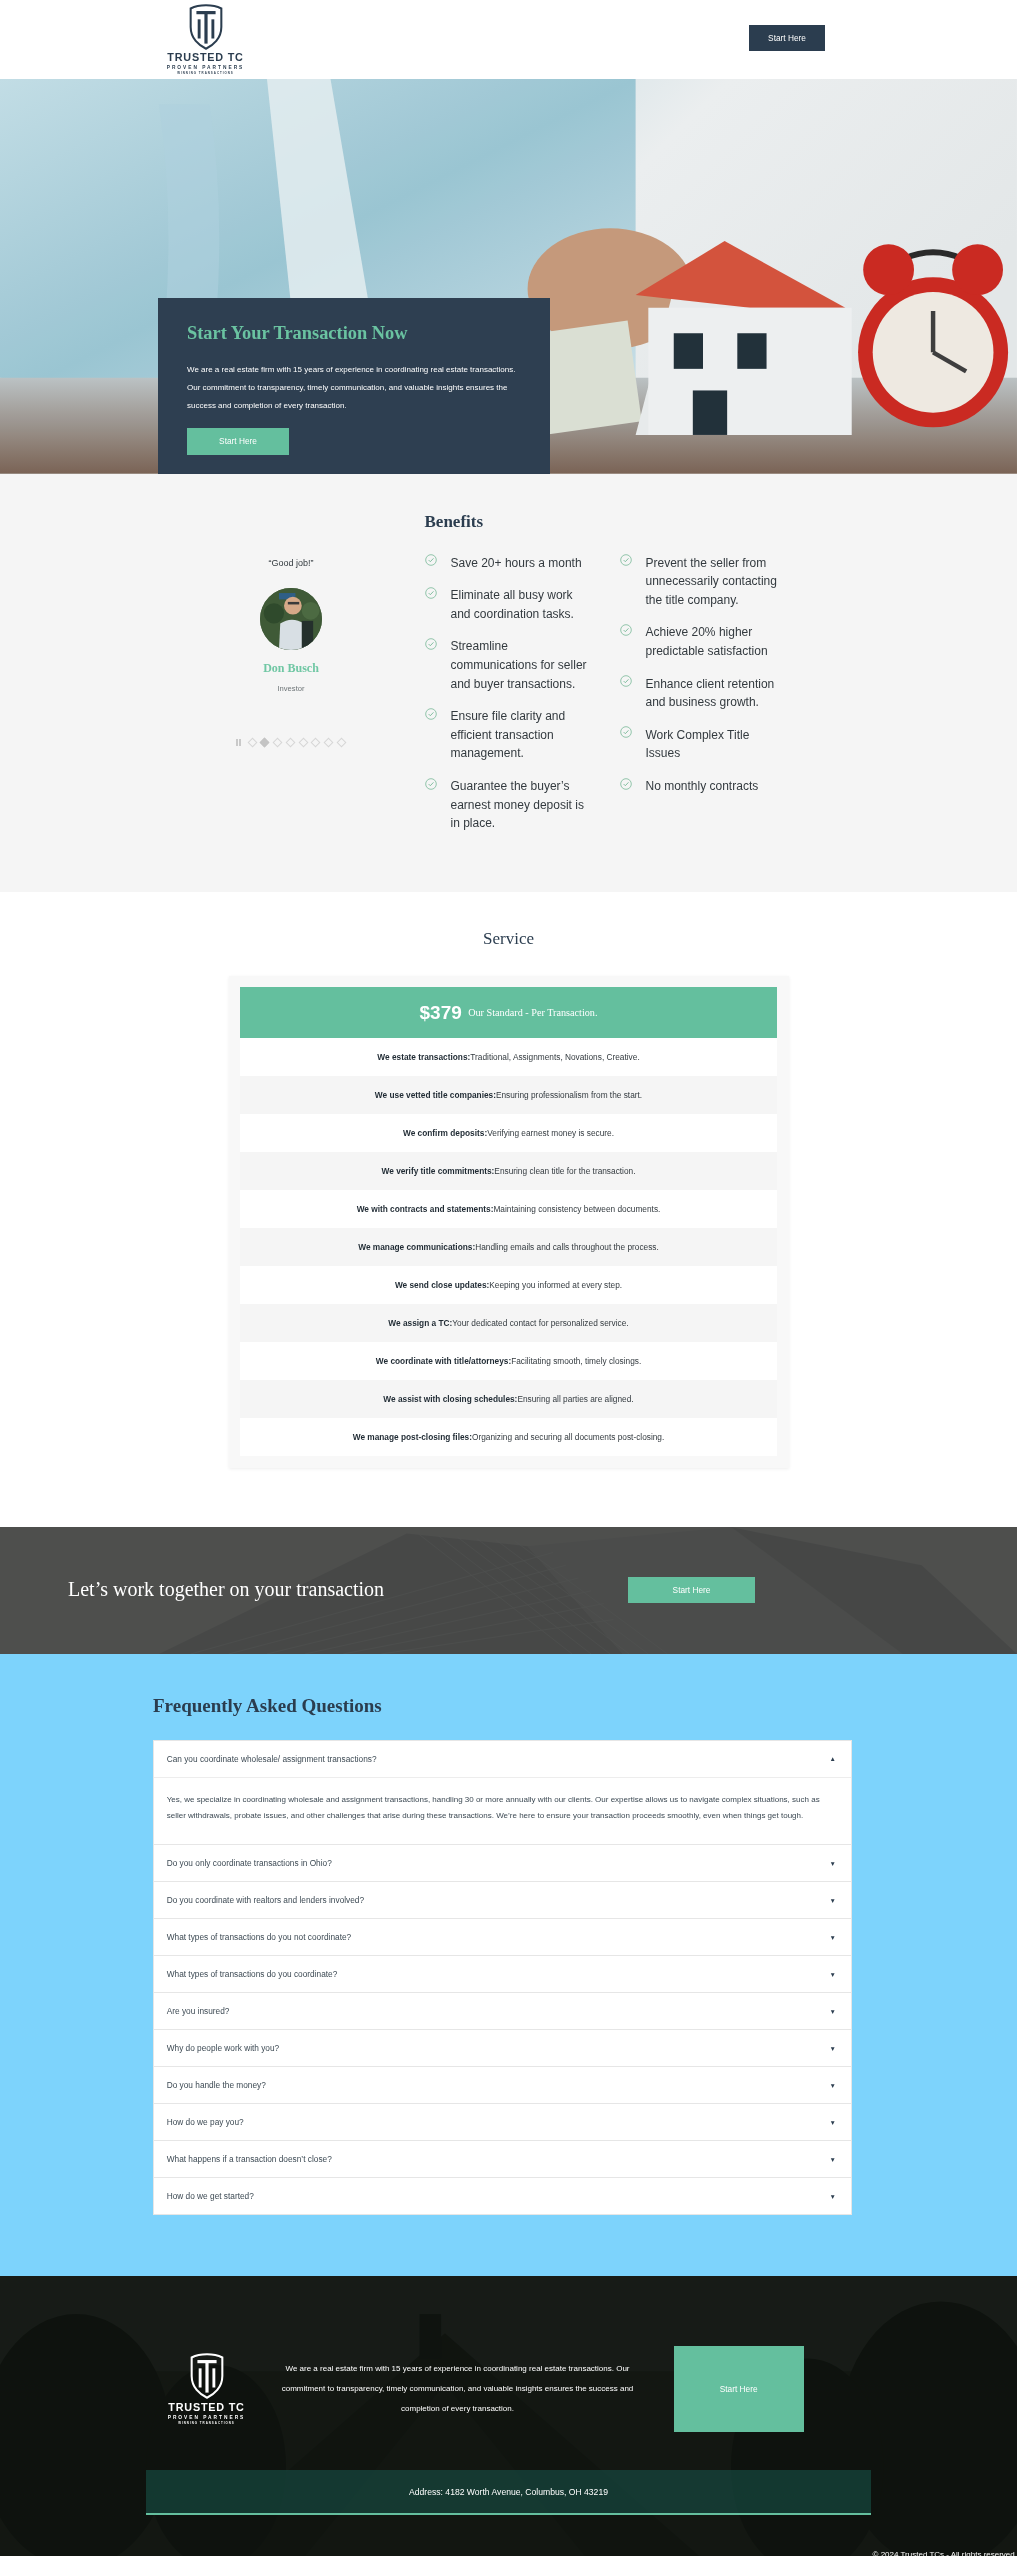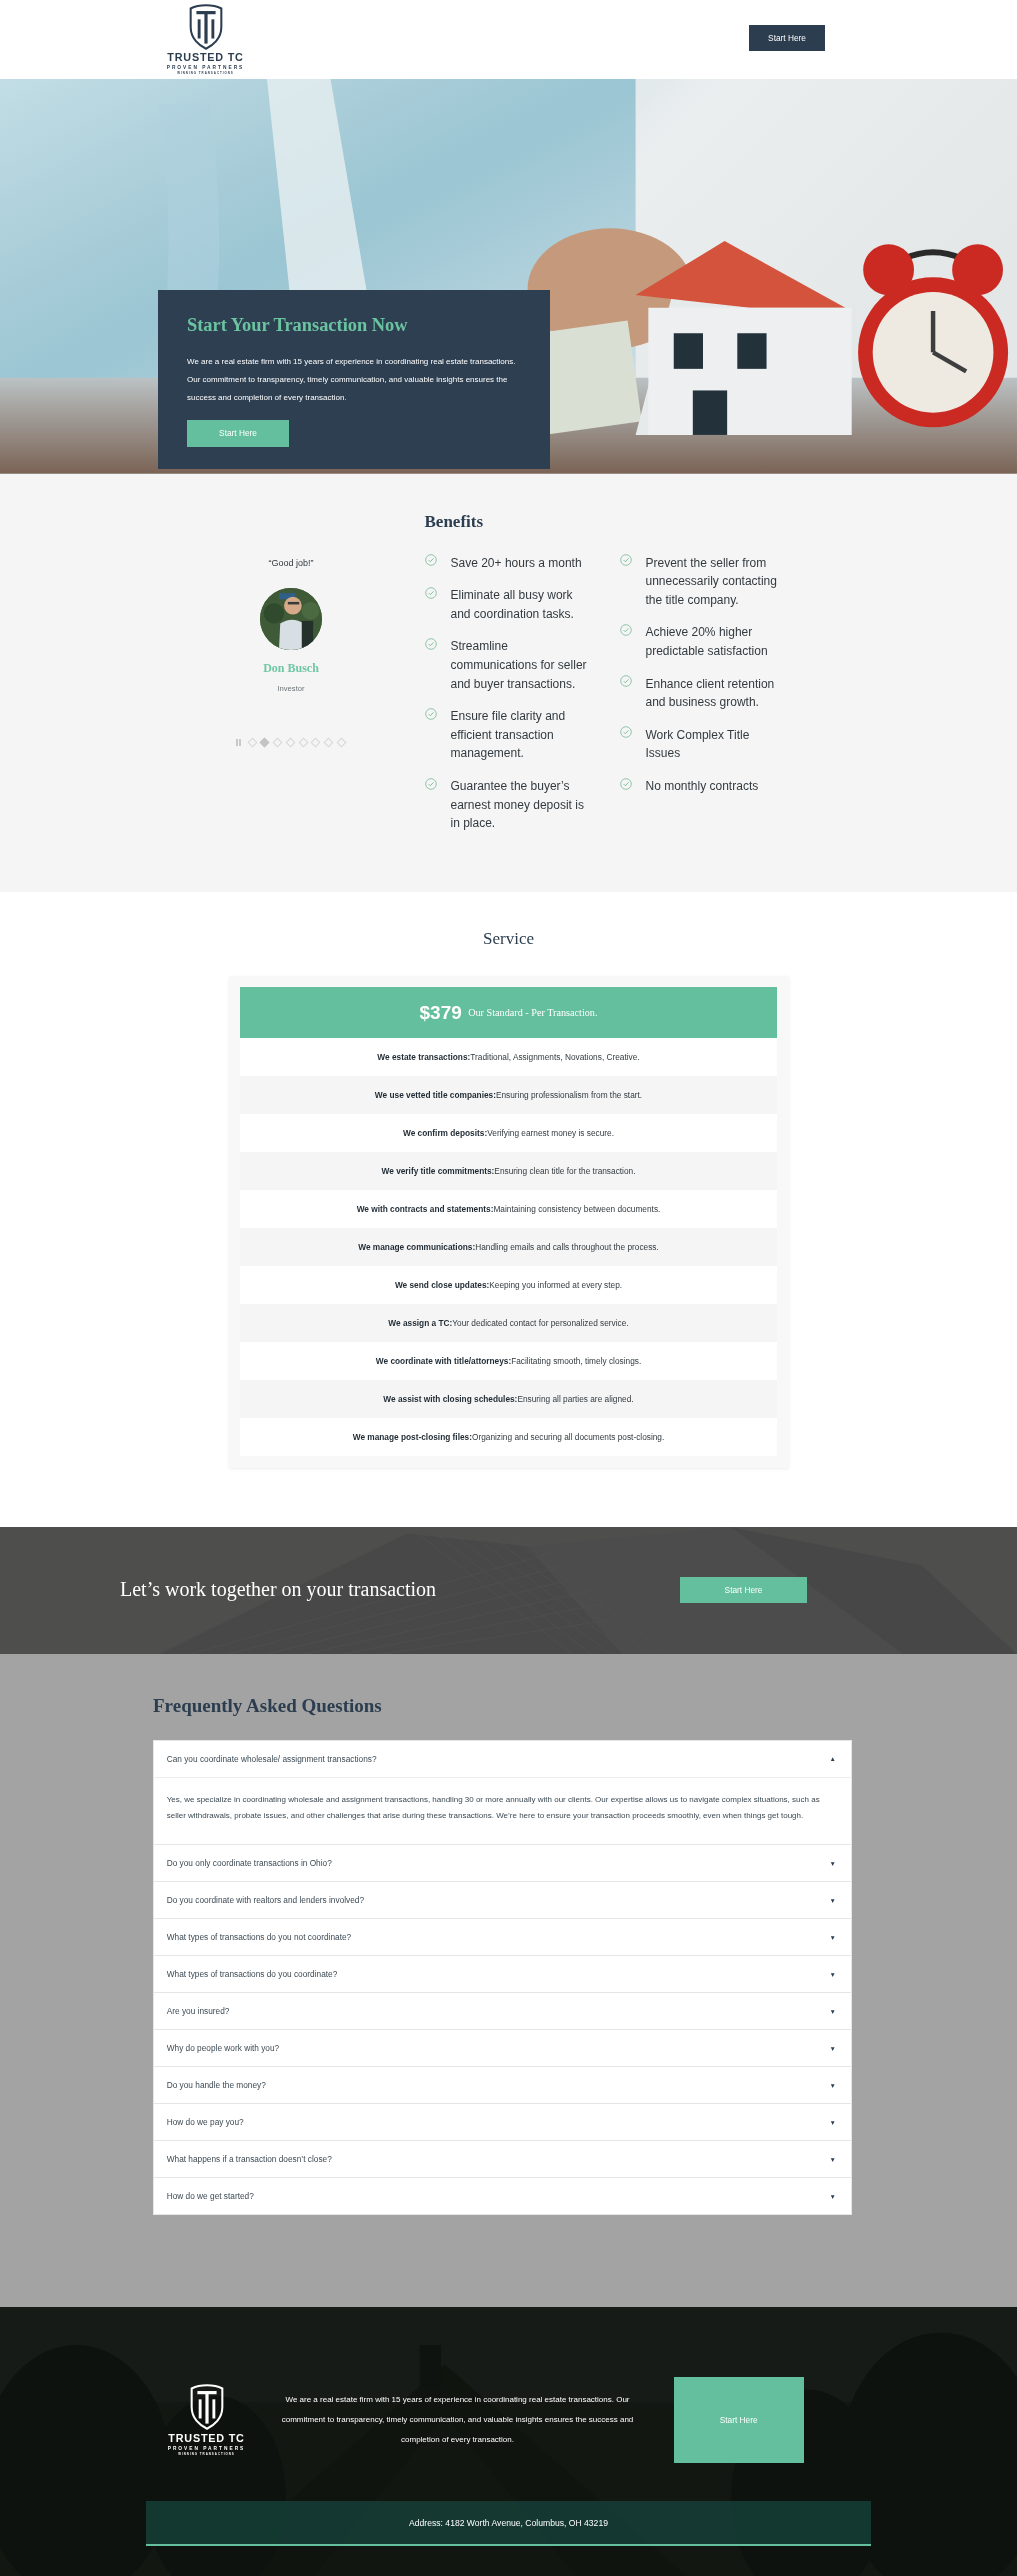--- a/index.html
+++ b/index.html
@@ -71,21 +71,21 @@
   
   .hero {
     position: relative;
     height: 395px;
     overflow: hidden;
   }
   .hero-bg { position: absolute; inset: 0; }
   .hero-card {
     position: absolute;
     left: 158px;
-    top: 211px;
+    top: 219px;
     width: 392px;
     height: 179px;
     background: #2e3f51;
     padding: 25.4px 29px;
   }
   .hero-title {
     font-family: "Liberation Serif", serif;
     font-weight: 700;
     font-size: 18.4px;
     color: #6ac3a1;
@@ -255,21 +255,21 @@
     background: #4c4c4c;
     display: flex;
     align-items: center;
   }
   .cta-overlay { position: absolute; inset: 0; background: rgba(60,60,58,0.78); }
   .cta-content {
     position: relative;
     width: 1017px;
     display: flex;
     align-items: center;
-    padding-left: 120px;
+    padding-left: 68px;
   }
   .cta-heading {
     font-family: "Liberation Serif", serif;
     font-weight: 400;
     font-size: 20px;
     color: #ffffff;
     flex: 0 0 560px;
   }
   .cta-btn {
     width: 127px;
@@ -277,22 +277,22 @@
     background: #64bf9e;
     color: #ffffff;
     border: none;
     font-size: 8.3px;
     font-family: "Liberation Sans", sans-serif;
     cursor: pointer;
   }
 
   
   .faq-section {
-    background: #a3a3a3;
-    padding: 41px 0 92px;
+    background: #7dd3fc;
+    padding: 41px 0 61px;
     padding-left: 153px;
   }
   .faq-title {
     font-family: "Liberation Serif", serif;
     font-weight: 700;
     font-size: 19px;
     color: #2b3d4f;
     margin-bottom: 23px;
   }
   .faq-list { width: 699px; }

